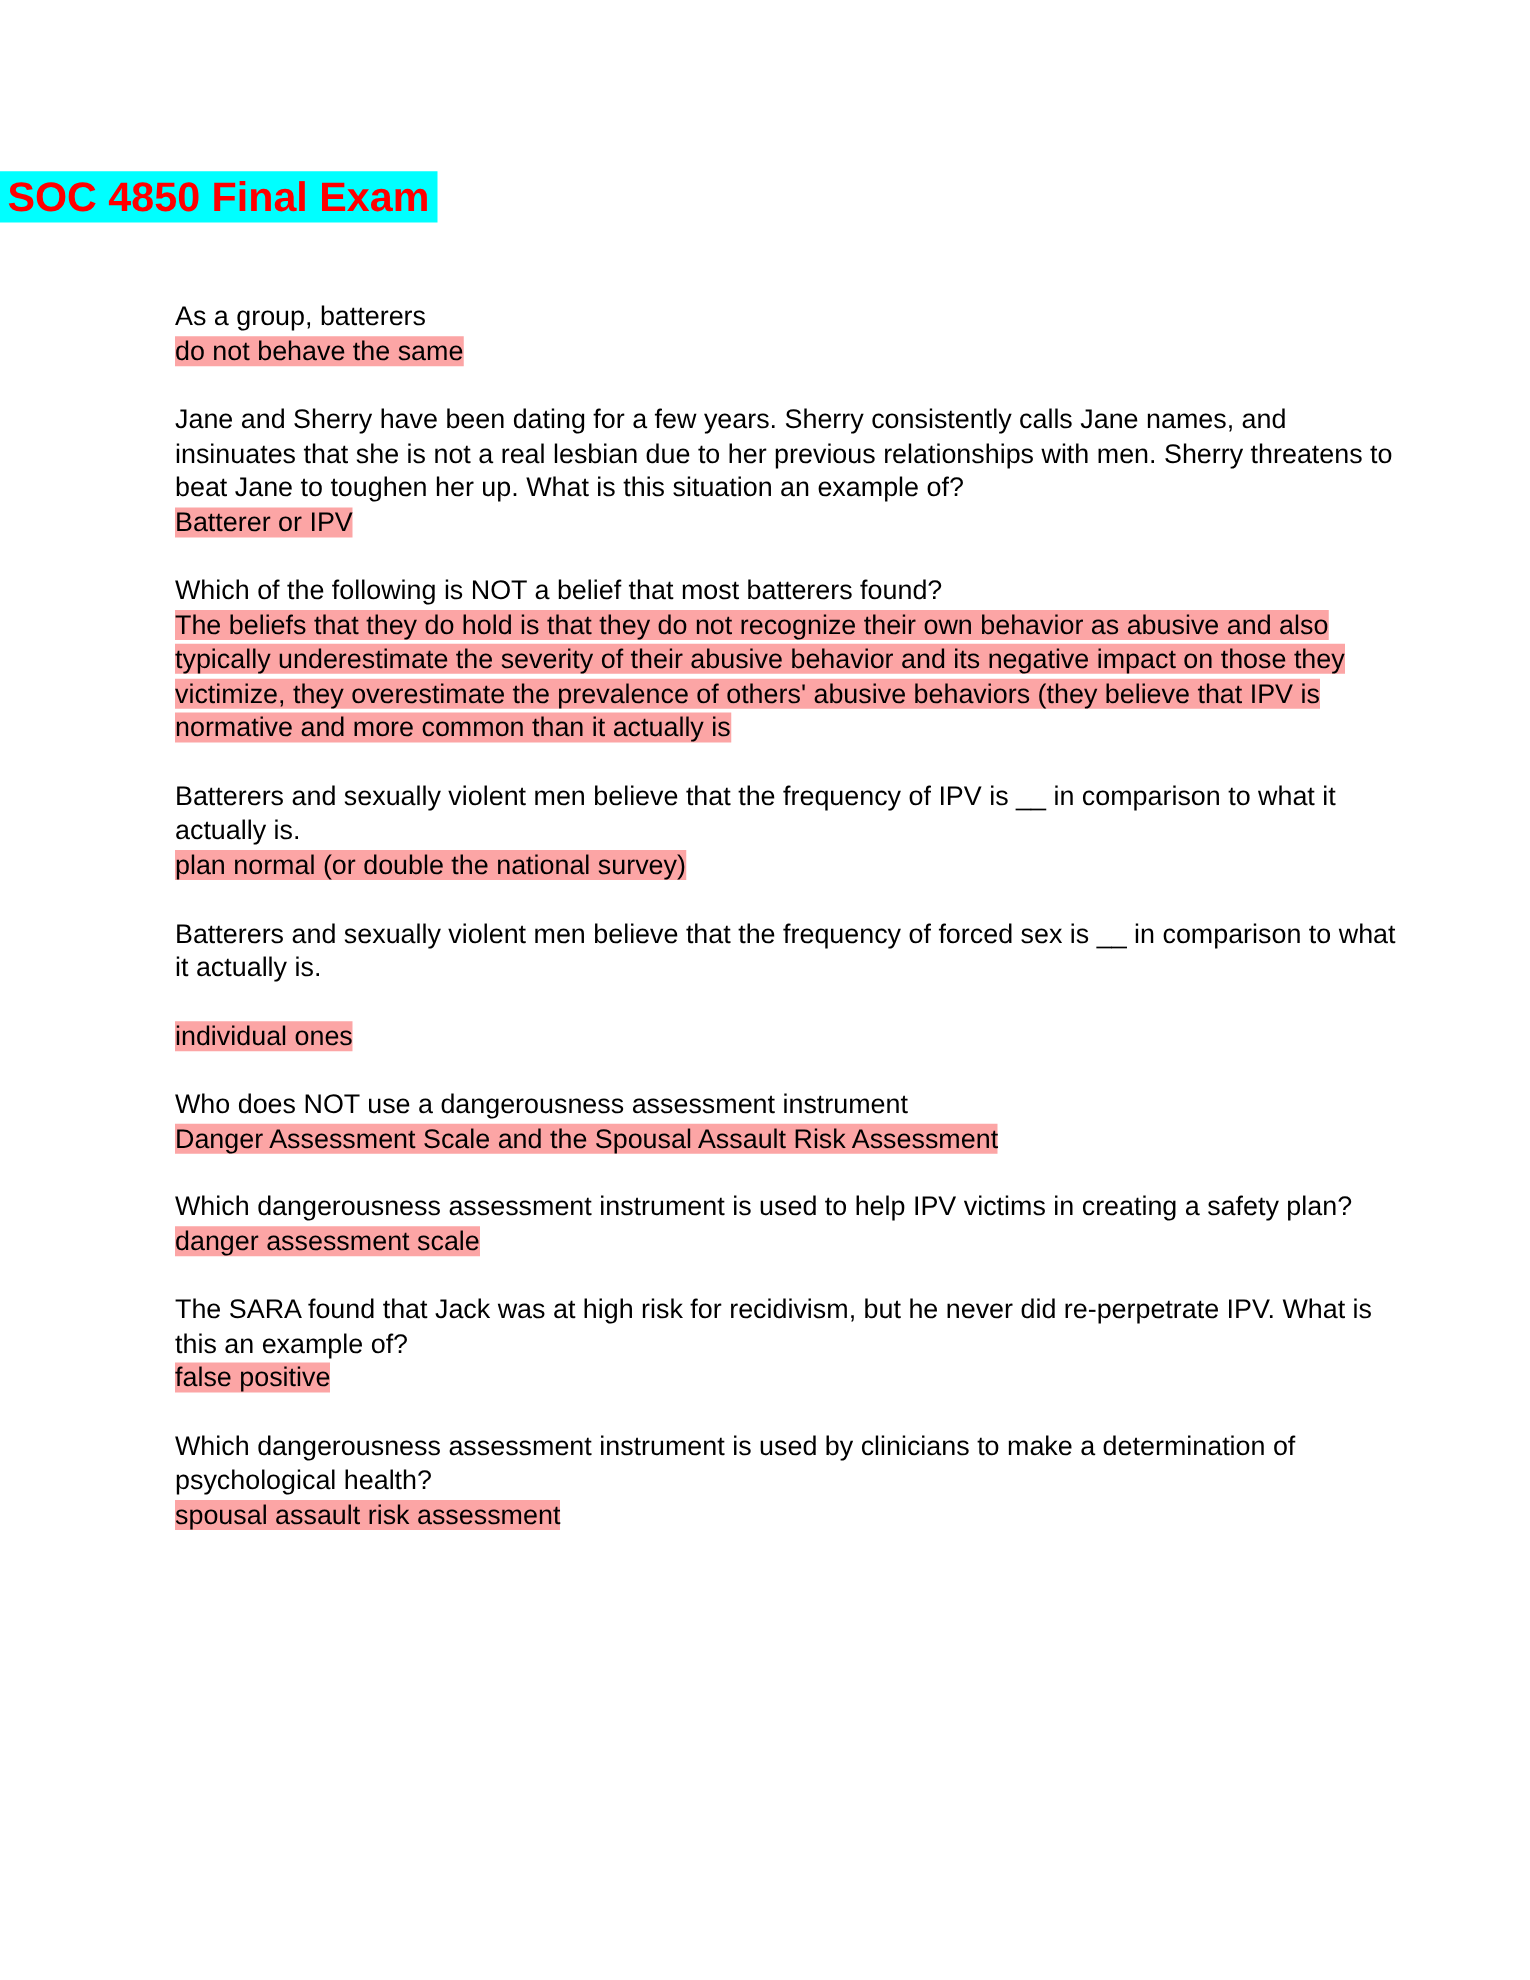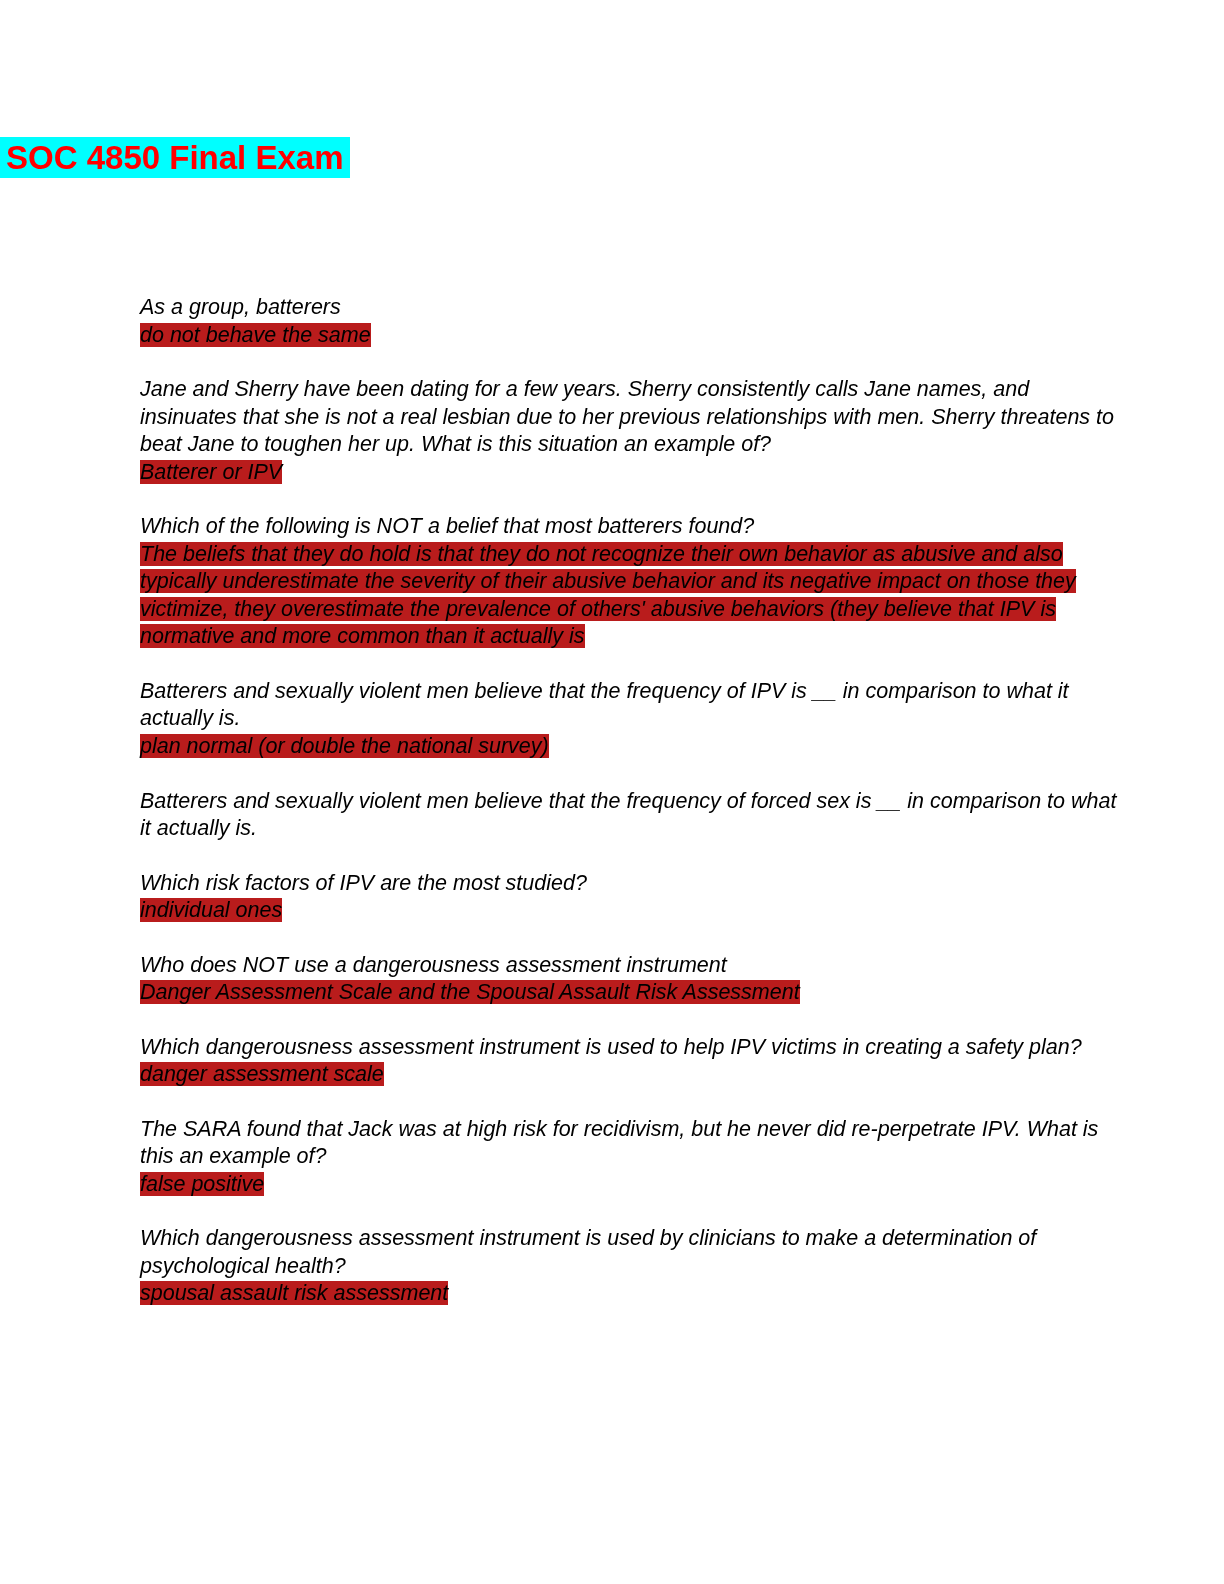--- a/index.html
+++ b/index.html
@@ -29,24 +29,23 @@
     color: #ff0000;
     margin: 0;
     padding-top: 140px;
     line-height: 1.1;
   }
   .doc-title .hl {
     background: #00ffff;
     padding: 2px 6px;
   }
   .content {
-    margin-top: 118px;
+    margin-top: 64px;
     padding-left: 140px;
     padding-right: 94px;
-    font-style: italic;
   }
   .qa {
     margin-bottom: 27px;
   }
   .q {
     font-size: 21.5px;
     line-height: 1.28;
     margin: 0;
   }
   .a {
@@ -56,21 +55,21 @@
   }
   .a span.hl, .q span.hl {
     background: #00ffff;
     box-decoration-break: clone;
     -webkit-box-decoration-break: clone;
   }
   .block-hl {
     background: transparent;
   }
   .block-hl span.hl {
-    background: #b91c1c;
+    background: #fca5a5;
     box-decoration-break: clone;
     -webkit-box-decoration-break: clone;
   }
 </style>
 </head>
 <body>
 
 <div class="page">
 
   <h1 class="doc-title">
@@ -97,21 +96,20 @@
     <div class="qa">
       <p class="q">Batterers and sexually violent men believe that the frequency of IPV is __ in comparison to what it actually is.</p>
       <p class="a block-hl"><span class="hl">plan normal (or double the national survey)</span></p>
     </div>
 
     <div class="qa">
       <p class="q">Batterers and sexually violent men believe that the frequency of forced sex is __ in comparison to what it actually is.</p>
     </div>
 
     <div class="qa">
-      <p class="q">Which risk factors of IPV are the most studied?</p>
       <p class="a block-hl"><span class="hl">individual ones</span></p>
     </div>
 
     <div class="qa">
       <p class="q">Who does NOT use a dangerousness assessment instrument</p>
       <p class="a block-hl"><span class="hl">Danger Assessment Scale and the Spousal Assault Risk Assessment</span></p>
     </div>
 
     <div class="qa">
       <p class="q">Which dangerousness assessment instrument is used to help IPV victims in creating a safety plan?</p>

